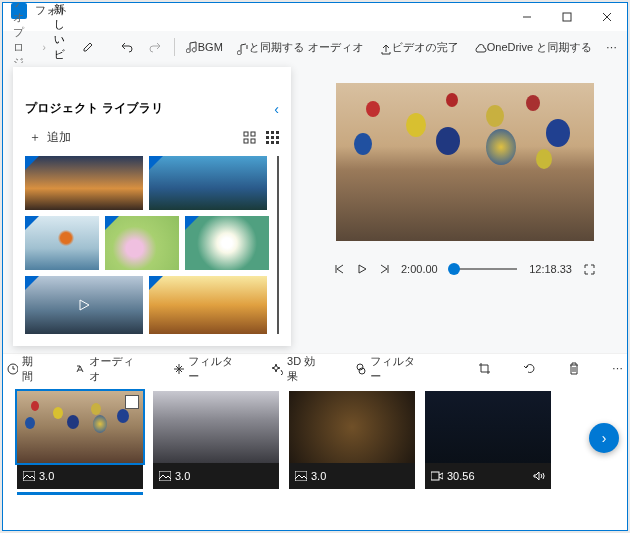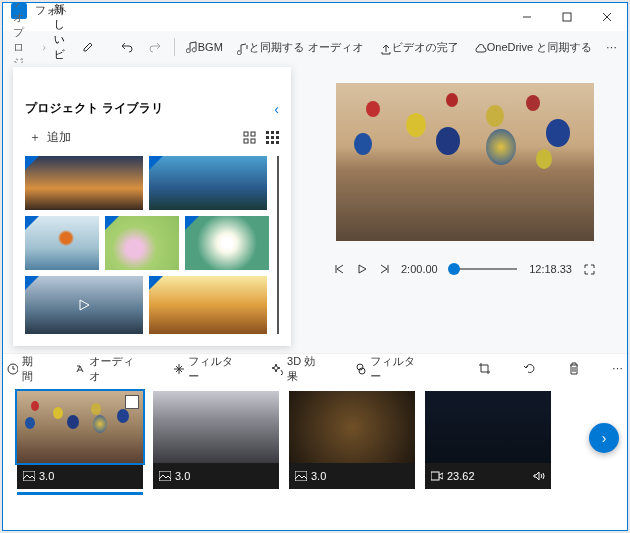--- a/index.html
+++ b/index.html
@@ -338,21 +338,21 @@
           <span>3.0</span>
         </div>
     </div>
     <div class="clip">
       <div class="cimg c4"></div>
       <div class="meta">
           <svg width="12" height="10">
             <rect x="0" y="1" width="8" height="8" fill="none" stroke="#fff"></rect>
             <path d="M8 4 L12 2 V8 L8 6" fill="none" stroke="#fff"></path>
           </svg>
-          <span>23.62</span>
+          <span>30.56</span>
           <span style="flex:1"></span>
           <svg width="12" height="10">
             <path d="M1 4 H3 L6 1 V9 L3 6 H1 Z M8 3 A3 3 0 0 1 8 7 M10 2 A5 5 0 0 1 10 8" fill="none" stroke="#fff"></path>
           </svg>
         </div>
     </div>
     <div class="nextbtn">›</div>
   </div>
 
 </div>

